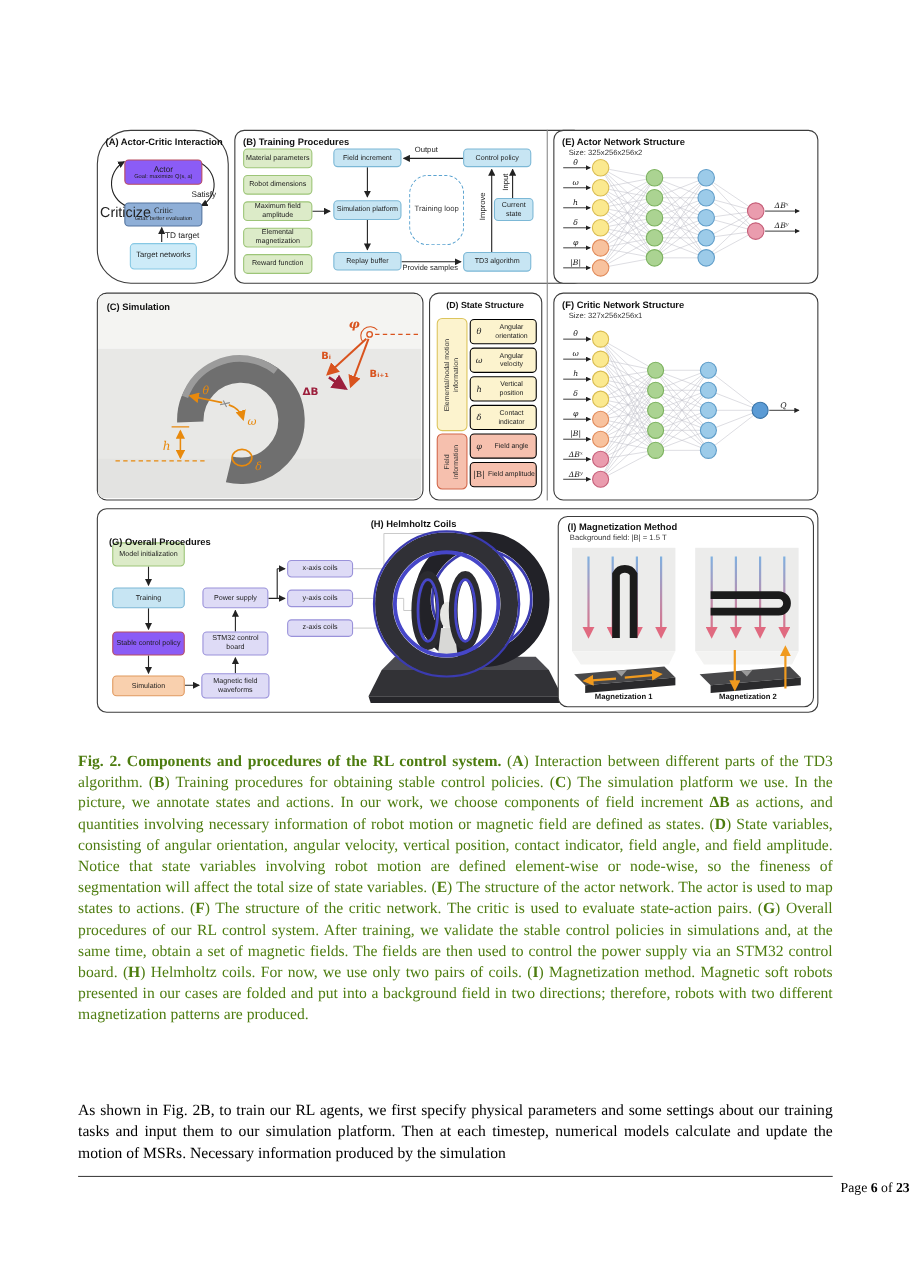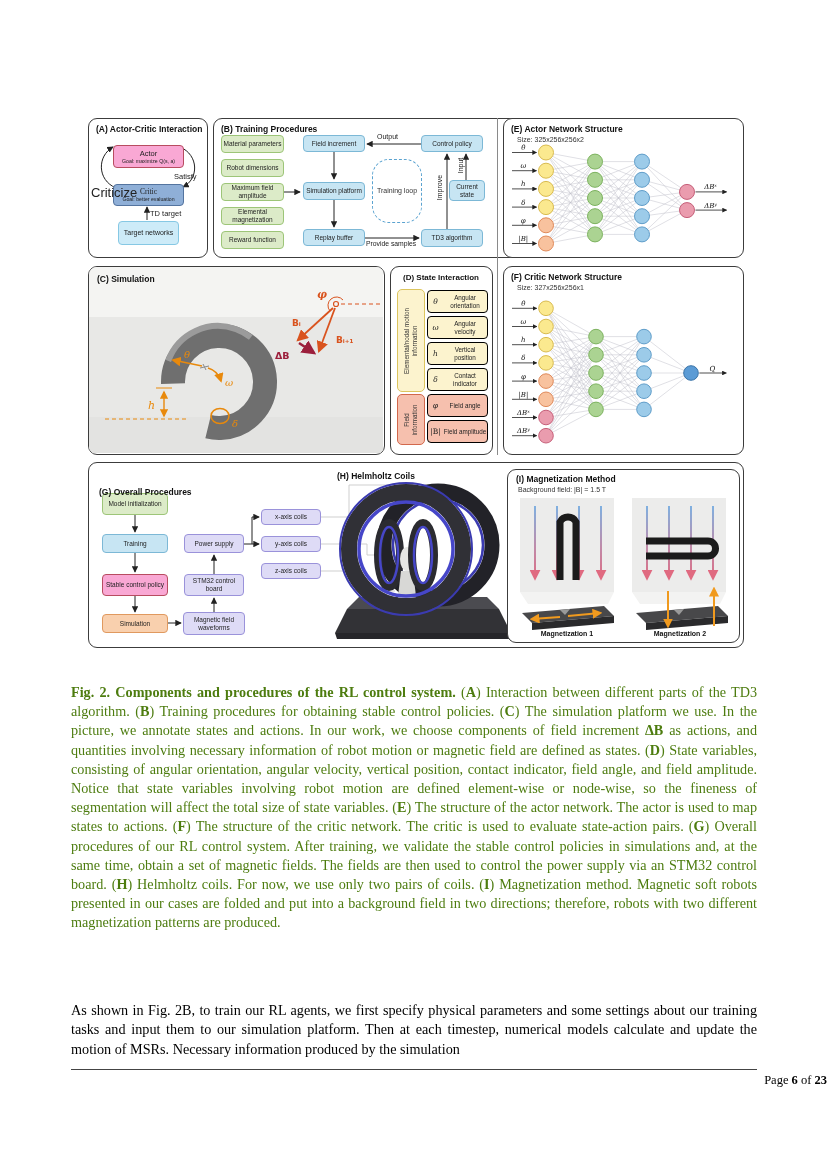--- a/index.html
+++ b/index.html
@@ -8,21 +8,21 @@
   .panel{position:absolute;border:1.3px solid #3c3c3c;border-radius:9px;background:#fff;box-sizing:border-box;}
   .lay{position:absolute;left:0;top:0;}
   .ptitle{position:absolute;font:bold 8.5px "Liberation Sans",sans-serif;color:#111;white-space:nowrap;z-index:3;}
   .psub{position:absolute;font:7px "Liberation Sans",sans-serif;color:#333;white-space:nowrap;z-index:3;}
   .fbox{position:absolute;display:flex;align-items:center;justify-content:center;flex-direction:column;
         text-align:center;font:6.5px/1.22 "Liberation Sans",sans-serif;border-radius:4px;border:1px solid;
         box-sizing:border-box;padding:1px;color:#1d1d1d;z-index:2;}
   .green{background:#dcebc8;border-color:#9dc578;}
   .blue{background:#c7e5f3;border-color:#7cb8d6;}
   .purple{background:#dedbf6;border-color:#9a92da;}
-  .pinkred{background:#f9a8d4;border-color:#b84c60;}
+  .pinkred{background:#8b5cf6;border-color:#b84c60;}
   .orangebx{background:#f9d0ae;border-color:#e0995f;}
   .lblue{background:#cdebf8;border-color:#86c8e4;}
   .steel{background:#8fafd7;border-color:#54749f;}
   .yellowbx{background:#fcf3ce;border-color:#dcc55e;}
   .redbx{background:#f6c0ae;border-color:#d2684c;}
   .loopbox{position:absolute;border:1.3px dashed #5ba3d0;border-radius:17px;display:flex;align-items:center;
         justify-content:center;text-align:center;font:7px/1.3 "Liberation Sans",sans-serif;color:#333;box-sizing:border-box;z-index:2;}
   .albl{position:absolute;font:7px "Liberation Sans",sans-serif;color:#222;white-space:nowrap;z-index:3;}
   .rot{transform:rotate(-90deg);transform-origin:center;text-align:center;}
   .vwrap{position:absolute;z-index:2;}
@@ -44,21 +44,21 @@
   .caption-rule{position:absolute;left:71px;top:1069px;width:686px;border-top:1.4px solid #444;}
   .pageno{position:absolute;left:0;right:0;top:1073px;text-align:right;font:12.5px "Liberation Serif",serif;color:#000;}
   .b{font-weight:bold;}
   .maglbl{position:absolute;font:bold 7px "Liberation Sans",sans-serif;color:#111;text-align:center;z-index:3;}
 </style>
 </head>
 <body>
 
 <div class="page">
 
-  <div class="panel" style="left:88px;top:118px;width:120px;height:140px;">
+  <div class="panel" style="left:88px;top:118px;width:120px;height:140px;border-radius:31px;">
     <svg class="lay" width="118" height="138" viewBox="0 0 118 138">
       <defs>
         <marker id="arA" viewBox="0 0 8 8" refX="7" refY="4" markerWidth="6.5" markerHeight="6.5" orient="auto">
           <path d="M0,0 L8,4 L0,8 Z" fill="#222"></path>
         </marker>
       </defs>
       <path d="M 27,69 C 8,61 8,37 24,28" fill="none" stroke="#222" stroke-width="1" marker-end="url(#arA)"></path>
       <path d="M 91,28 C 110,36 110,60 94,68" fill="none" stroke="#222" stroke-width="1" marker-end="url(#arA)"></path>
       <line x1="58" y1="101" x2="58" y2="88" stroke="#222" stroke-width="1" marker-end="url(#arA)"></line>
     </svg>
@@ -269,21 +269,21 @@
       <line x1="210" y1="76" x2="225" y2="86" stroke="#9c1f3c" stroke-width="2.4" marker-end="url(#mkD)"></line>
       <text class="cphi" x="228" y="31">φ</text>
       <text class="cvec" x="203" y="59">Bᵢ</text>
       <text class="cvec" x="247" y="76">Bᵢ₊₁</text>
       <text class="cdb" x="186" y="92">ΔB</text>
     </svg>
     <div class="ptitle" style="left:8px;top:7px;">(C) Simulation</div>
   </div>
 
   <div class="panel" style="left:390px;top:266px;width:103px;height:189px;">
-    <div class="ptitle" style="left:0;top:6px;width:100px;text-align:center;font-size:8px;">(D) State Interaction</div>
+    <div class="ptitle" style="left:0;top:6px;width:100px;text-align:center;font-size:8px;">(D) State Structure</div>
     <div class="vwrap yellowbx" style="left:6px;top:22px;width:26px;height:101px;border:1px solid #dcc55e;border-radius:5px;">
       <span class="vtext" style="width:95px;">Elemental/nodal motion information</span>
     </div>
     <div class="vwrap redbx" style="left:6px;top:127px;width:26px;height:49px;border:1px solid #d2684c;border-radius:5px;">
       <span class="vtext" style="width:46px;">Field information</span>
     </div>
     <div class="drow yellowbx" style="left:36px;top:23px;width:61px;height:23px;">
       <span class="dsym">θ</span>
       <span class="dlab">Angular orientation</span>
     </div>

